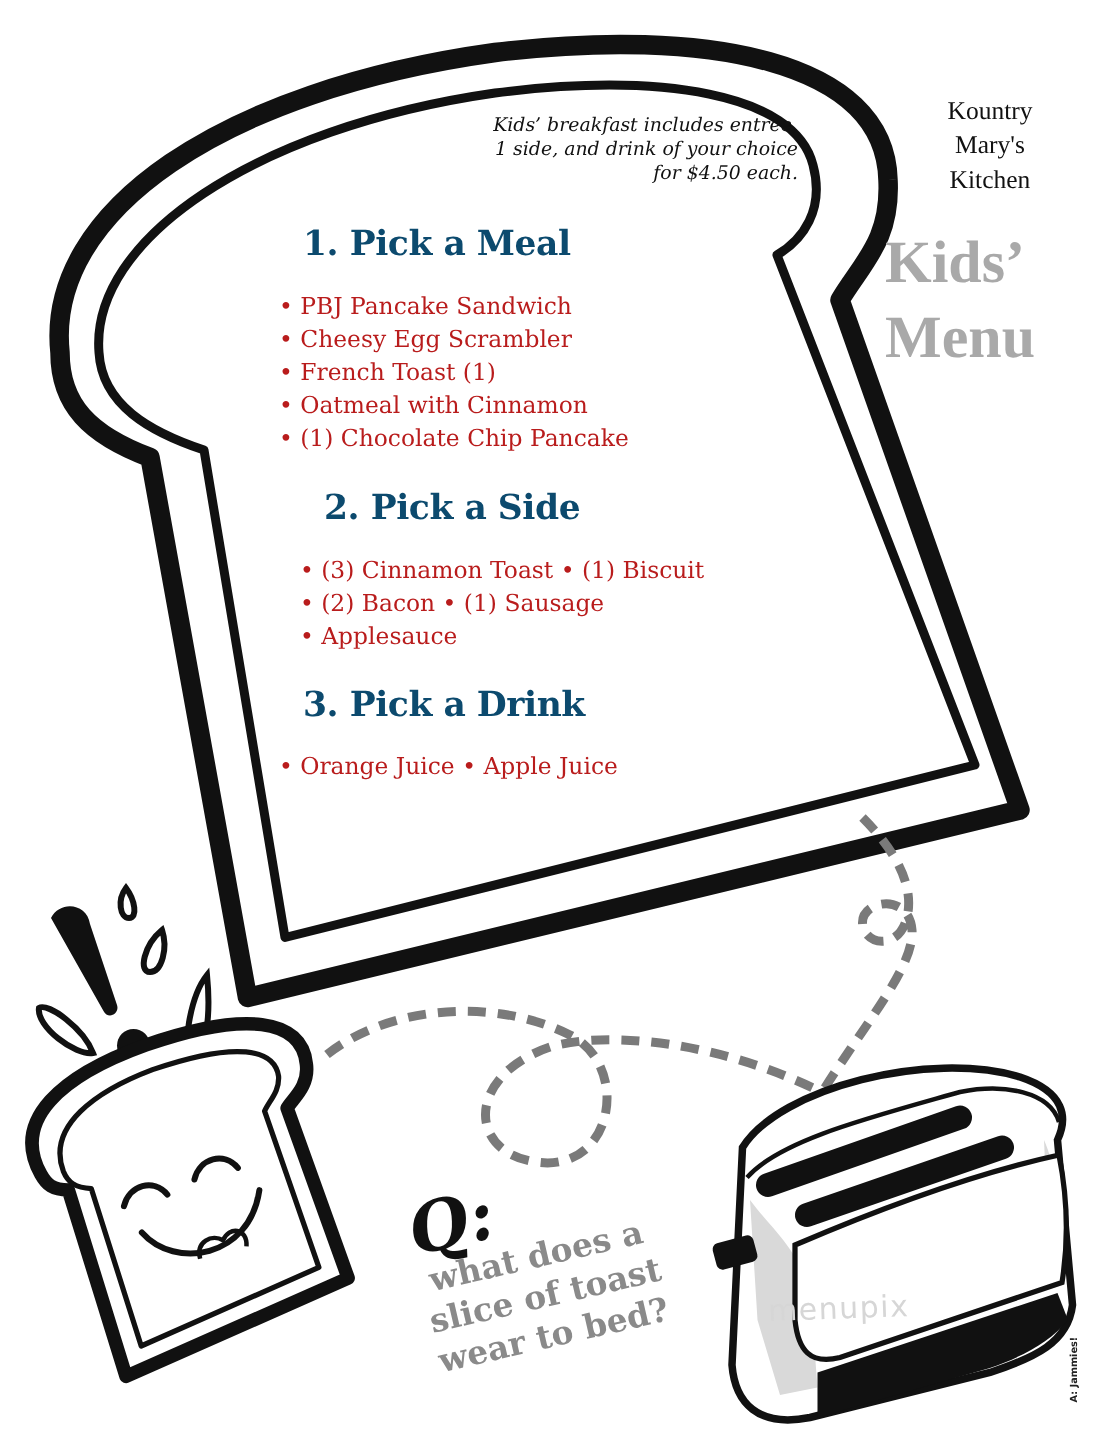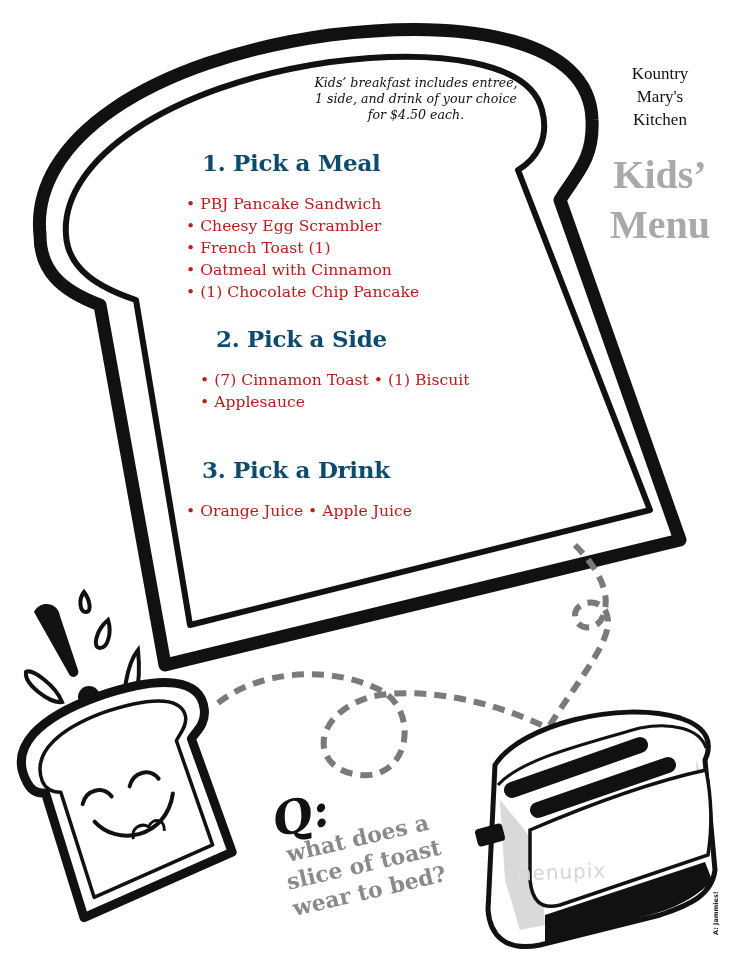--- a/index.html
+++ b/index.html
@@ -1,24 +1,24 @@
 <!DOCTYPE html>
 <html><head>
   <meta charset="utf-8">
   <style>
     html, body { margin:0; padding:0; }
     body { width:742px; height:960px; background:#ffffff; position:relative; overflow:hidden;
            font-family:"DejaVu Serif", serif; color:#111; }
     .abs { position:absolute; }
     svg.art { position:absolute; left:0; top:0; }
-    .intro { left:300px; top:75px; width:232px; text-align:center; font-style:italic;
+    .intro { left:300px; top:75px; width:232px; text-align:right; font-style:italic;
              font-size:12.6px; line-height:16px; color:#111; font-family:"DejaVu Serif", serif; }
     .restaurant { left:598px; top:62px; width:124px; text-align:center; font-size:17px; line-height:23px;
                   color:#111; font-family:"Liberation Serif", serif; }
-    .kids-title { left:590px; top:150px; width:140px; text-align:center; font-weight:bold;
+    .kids-title { left:590px; top:150px; width:140px; font-weight:bold;
                   font-size:40px; line-height:50px; color:#a9a9a9; font-family:"Liberation Serif", serif; }
     .section-h { font-weight:bold; font-size:23px; line-height:28px; color:#0c4a6e;
                  font-family:"DejaVu Serif", serif; margin:16px; letter-spacing:-0.3px; }
     .items { font-size:16px; line-height:22px; color:#b91c1c; font-family:"Liberation Serif", serif; }
     .items div { white-space:nowrap; }
     .sec1 { left:186px; top:133px; }
     .sec2 { left:200px; top:309px; }
     .sec3 { left:186px; top:440px; }
     .sec-items { margin-top:6px; font-size:17px; font-family:"DejaVu Serif", serif; font-size:15.6px; }
     .q-block { left:268px; top:800px; transform:rotate(-13deg); transform-origin:left top; }
@@ -108,21 +108,22 @@
     <div>• Cheesy Egg Scrambler</div>
     <div>• French Toast (1)</div>
     <div>• Oatmeal with Cinnamon</div>
     <div>• (1) Chocolate Chip Pancake</div>
   </div>
 </div>
 
 <div class="abs sec2">
   <h2 class="section-h">2. Pick a Side</h2>
   <div class="items sec-items">
-    <div>• (7) Cinnamon Toast • (1) Biscuit</div>
+    <div>• (3) Cinnamon Toast • (1) Biscuit</div>
+    <div>• (2) Bacon • (1) Sausage</div>
     <div>• Applesauce</div>
   </div>
 </div>
 
 <div class="abs sec3">
   <h2 class="section-h">3. Pick a Drink</h2>
   <div class="items sec-items">
     <div>• Orange Juice • Apple Juice</div>
   </div>
 </div>

